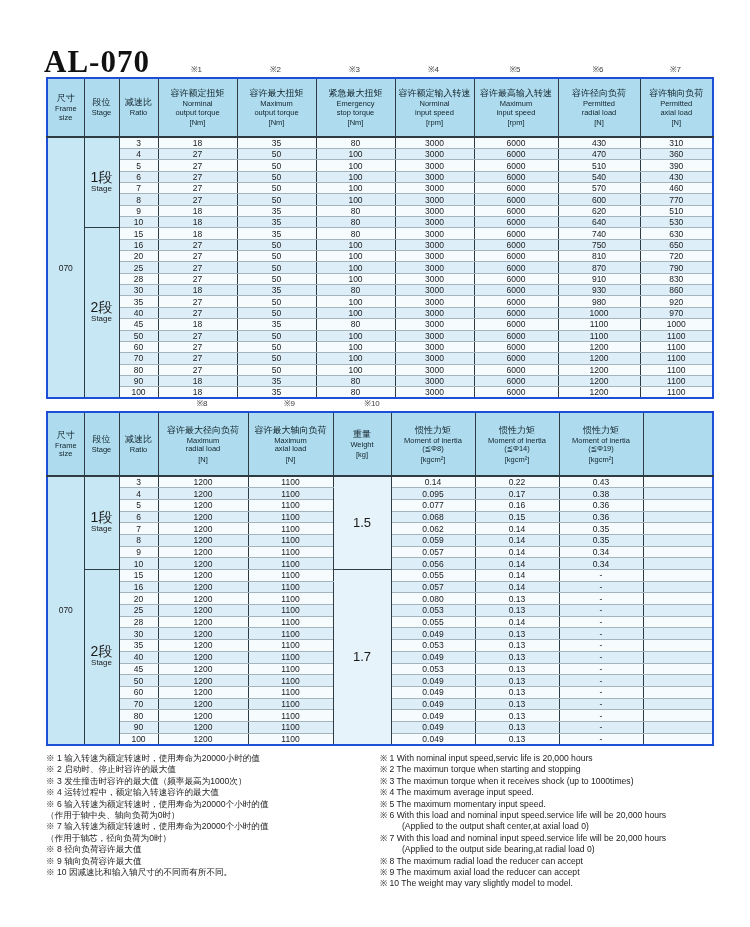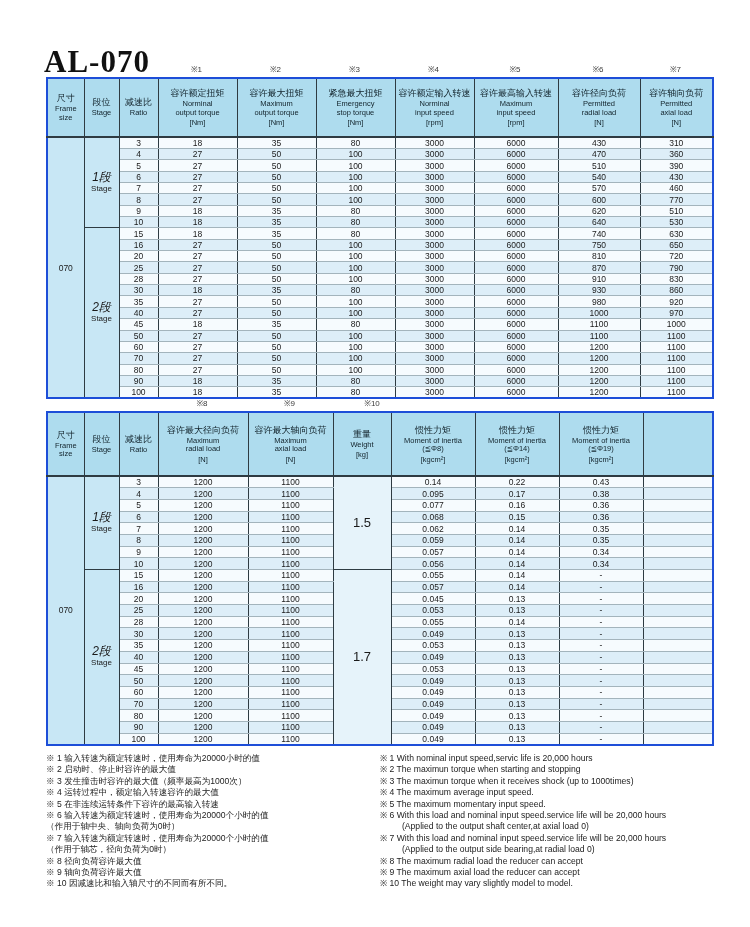--- a/index.html
+++ b/index.html
@@ -49,21 +49,21 @@
   tr.even td{background:#ddeef8;}
   td.merged{
     background:#c8e7f5 !important;font-size:8.5px;
     border-top:1px solid #2e3b42;border-bottom:1px solid #2e3b42;
   }
   td.weightcell{
     background:#e6f3fa !important;font-size:13px;
     border-top:1px solid #2e3b42;border-bottom:1px solid #2e3b42;
   }
   tr.group-sep td{border-top:1.8px solid #2e3b42;}
-  .stage-zh{font-size:12px;line-height:12px;font-style:italic;}
+  .stage-zh{font-size:14px;line-height:12px;}
   .stage-en{font-size:8px;line-height:12px;}
   .footnotes{
     position:absolute;left:46px;top:753px;width:672px;display:flex;
   }
   .fncol{font-size:8.6px;line-height:11.4px;color:#222;}
   .fncol.zh{width:334px;}
   .fncol.en{width:338px;}
   .fn{white-space:pre-line;}
   .fn.hang{padding-left:22px;text-indent:-22px;}
 </style>
@@ -572,21 +572,21 @@
           <td>1100</td>
           <td>0.057</td>
           <td>0.14</td>
           <td>-</td>
           <td></td>
         </tr>
         <tr class="odd">
           <td>20</td>
           <td>1200</td>
           <td>1100</td>
-          <td>0.045</td>
+          <td>0.080</td>
           <td>0.13</td>
           <td>-</td>
           <td></td>
         </tr>
         <tr class="even">
           <td>25</td>
           <td>1200</td>
           <td>1100</td>
           <td>0.053</td>
           <td>0.13</td>
@@ -695,21 +695,20 @@
       </tbody>
     </table>
 </div>
 
 <div class="footnotes">
   <div class="fncol zh" id="fn-zh">
       <div class="fn">※  1 输入转速为额定转速时，使用寿命为20000小时的值</div>
       <div class="fn">※  2 启动时、停止时容许的最大值</div>
       <div class="fn">※  3 发生撞击时容许的最大值（频率最高为1000次）</div>
       <div class="fn">※  4 运转过程中，额定输入转速容许的最大值</div>
-      <div class="fn">※  5 在非连续运转条件下容许的最高输入转速</div>
       <div class="fn">※  6 输入转速为额定转速时，使用寿命为20000个小时的值
 （作用于轴中央、轴向负荷为0时）</div>
       <div class="fn">※  7 输入转速为额定转速时，使用寿命为20000个小时的值
 （作用于轴芯，径向负荷为0时）</div>
       <div class="fn">※  8 径向负荷容许最大值</div>
       <div class="fn">※  9 轴向负荷容许最大值</div>
       <div class="fn">※ 10 因减速比和输入轴尺寸的不同而有所不同。</div>
     </div>
   <div class="fncol en" id="fn-en">
       <div class="fn hang">※  1 With nominal input speed,servic life is 20,000 hours</div>

